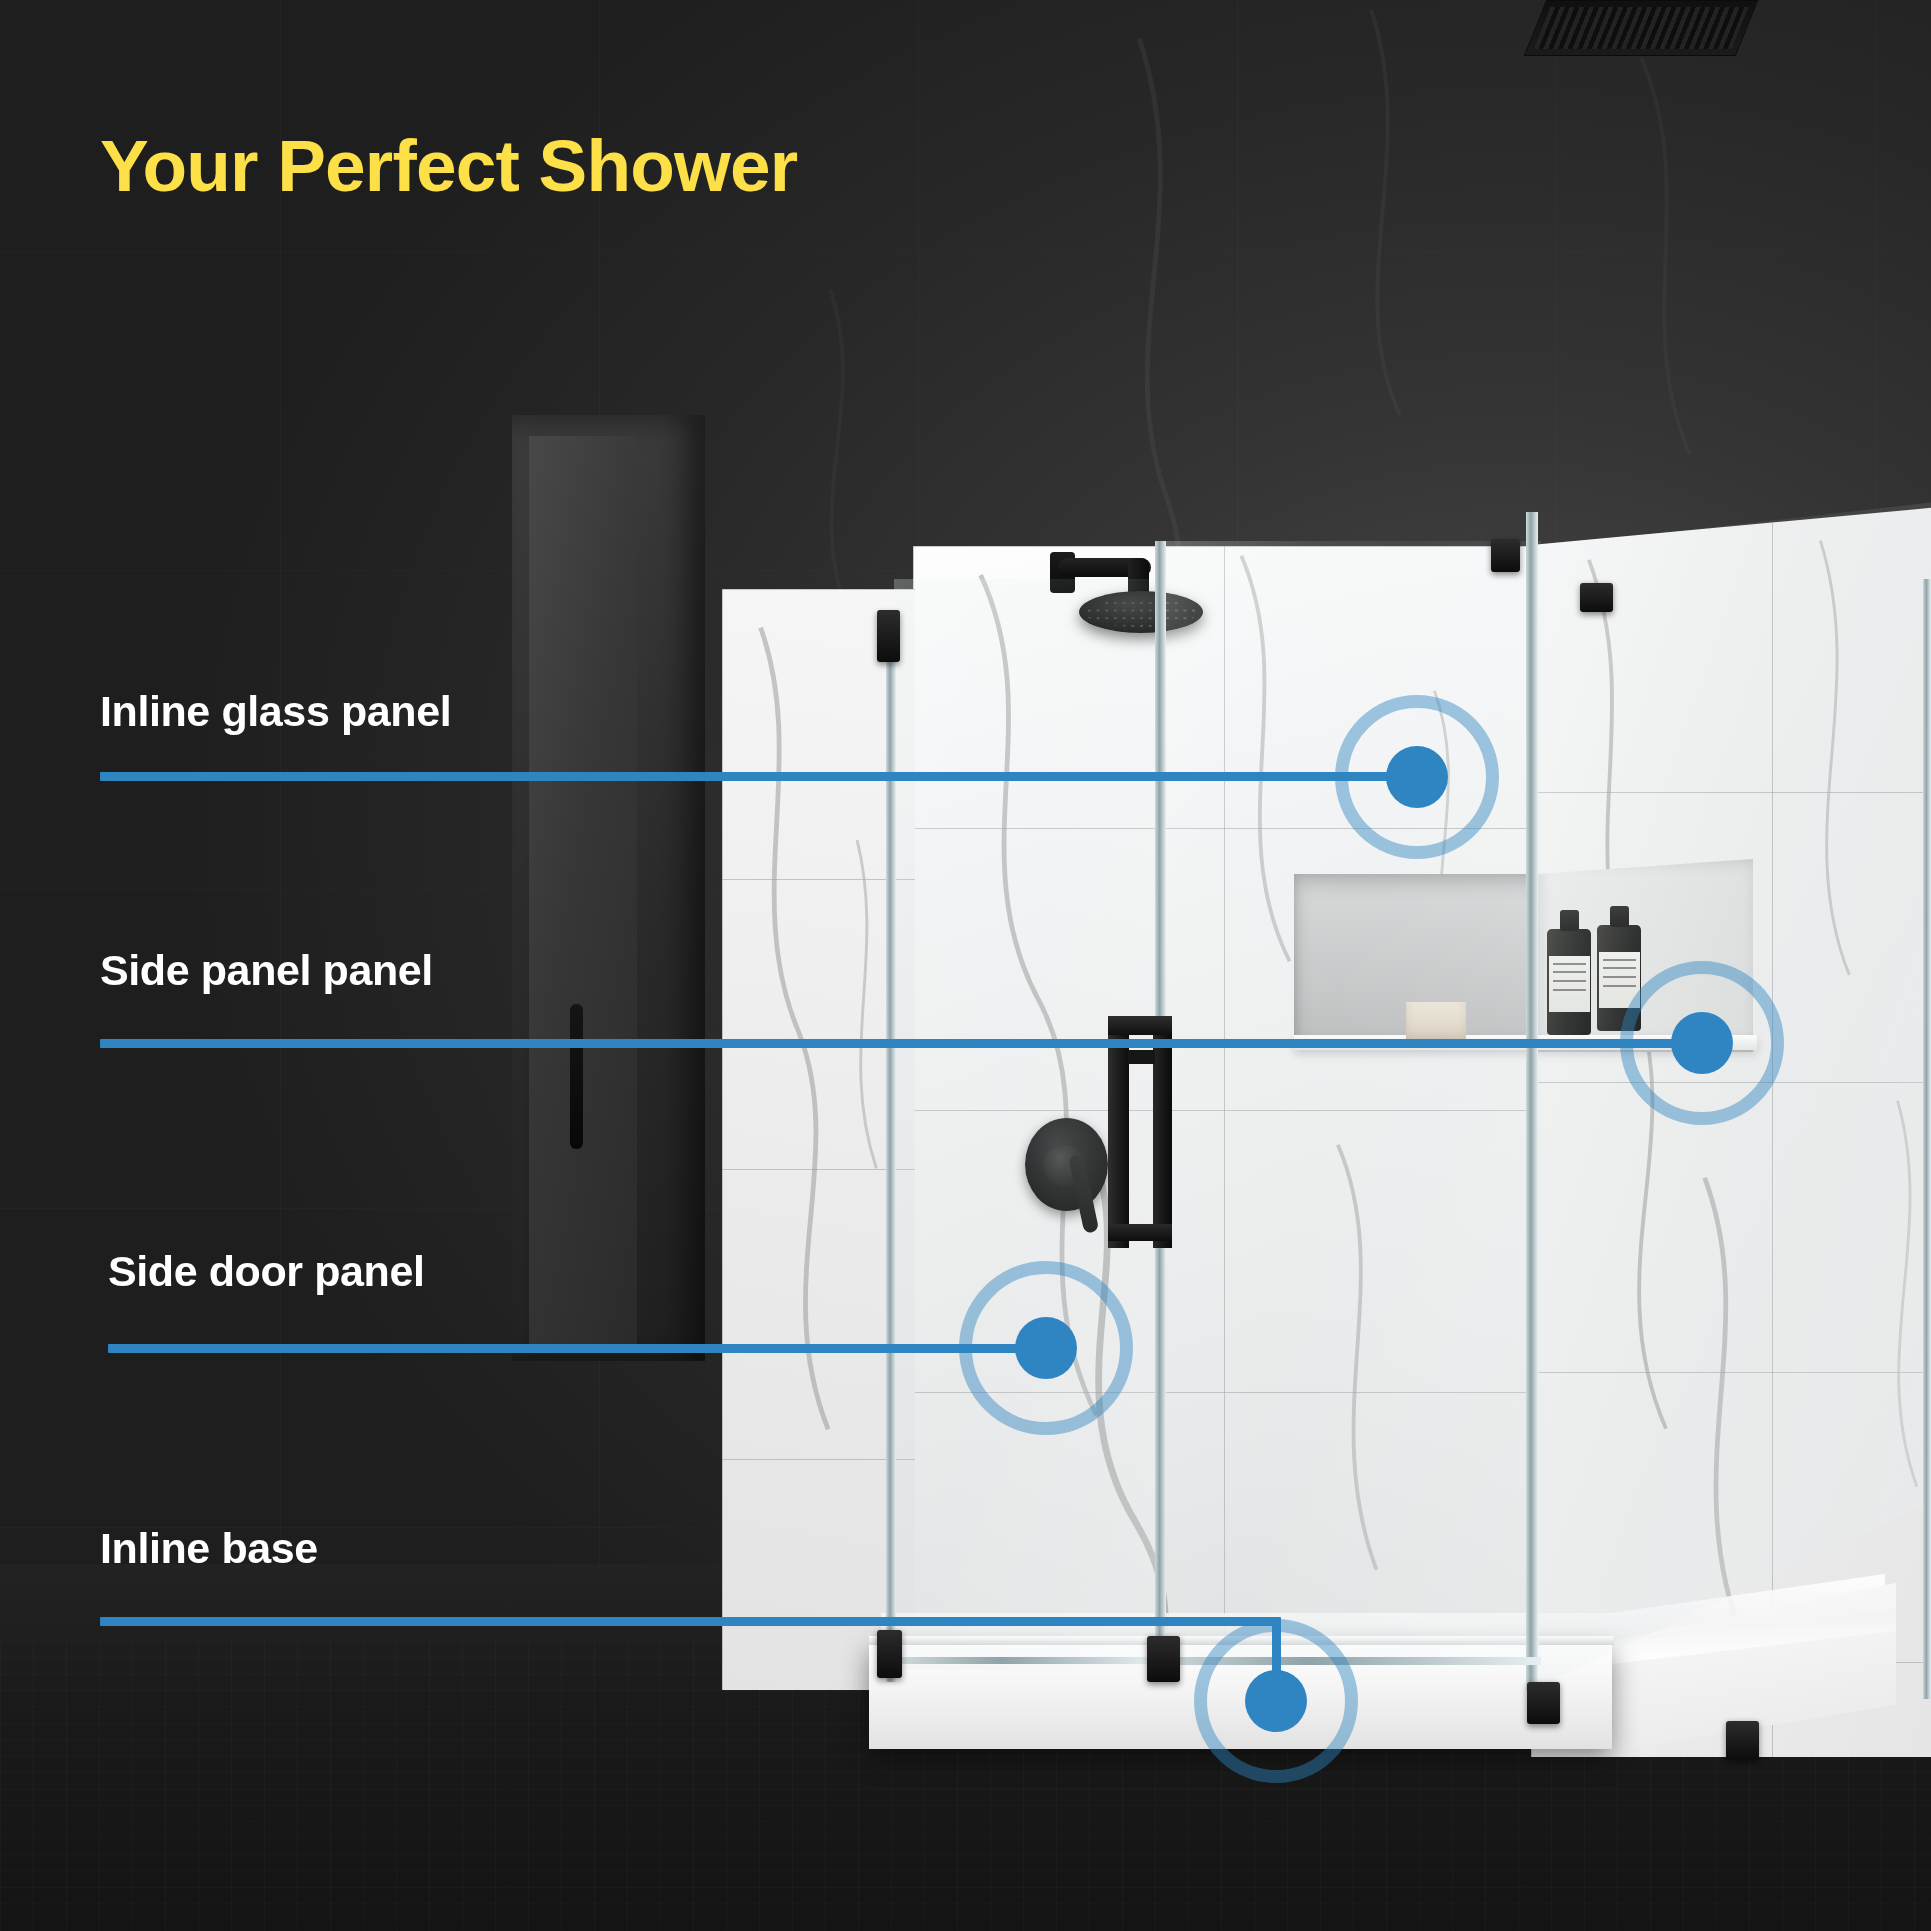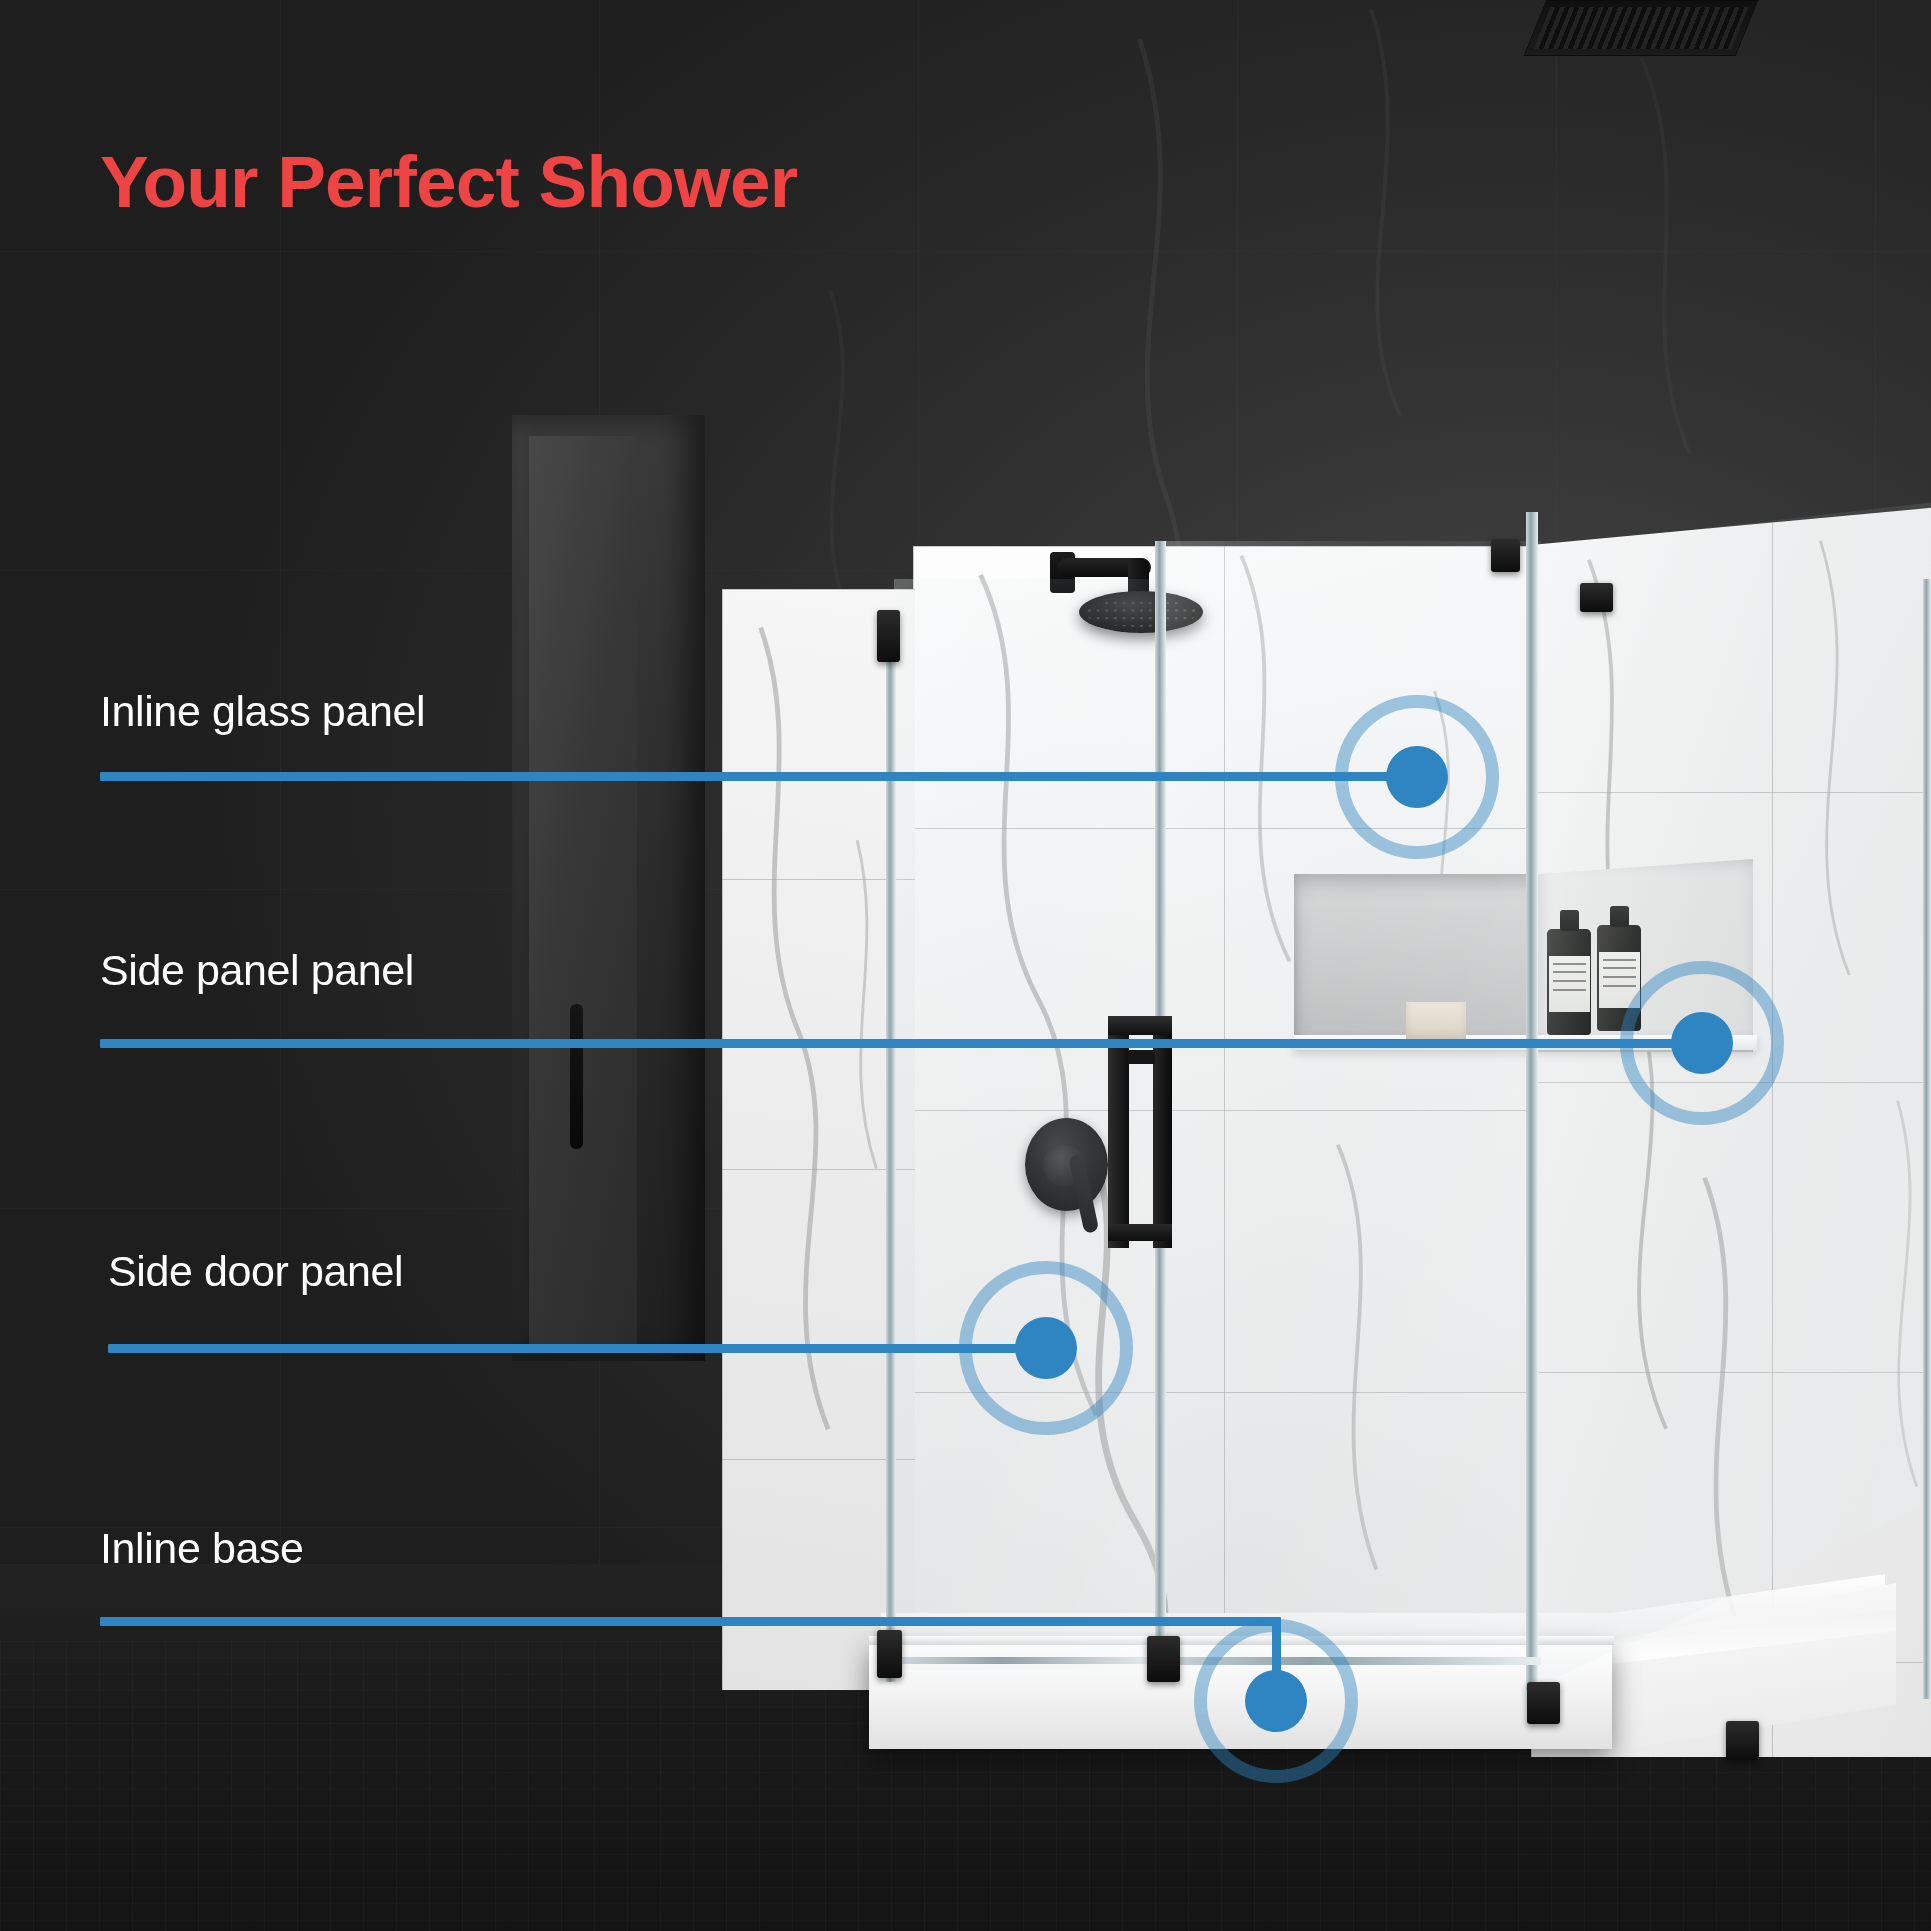--- a/index.html
+++ b/index.html
@@ -253,30 +253,30 @@
     clip-path:polygon(0 39px, 730px 39px, 1004px 0, 1004px 29px, 730px 68px, 0 68px);
     opacity:.9;
   }
   .base-lip{
     position:absolute; left:869px; top:1636px; width:745px; height:8.7px;
     background:linear-gradient(180deg,#ffffff,#d8d8d8);
   }
 
   
   .title{
-    position:absolute; left:100px; top:140px; width:966px;
-    color:#ef4444; font-size:73px; line-height:1.16;
+    position:absolute; left:100px; top:124px; width:966px;
+    color:#fde047; font-size:73px; line-height:1.16;
     font-weight:800; letter-spacing:-0.8px;
   }
   .title span{ display:block; }
 
   .callout{ position:absolute; }
   .callout-label{
     position:absolute; color:#ffffff;
-    font-size:43px; font-weight:400; letter-spacing:-0.4px;
+    font-size:43px; font-weight:700; letter-spacing:-0.4px;
     white-space:nowrap;
   }
   .leader-h{
     position:absolute; height:8.7px; border-radius:1px;
   }
   .leader-v{
     position:absolute; width:8.7px; border-radius:1px;
   }
   .marker{
     position:absolute; transform:translate(-50%,-50%);

